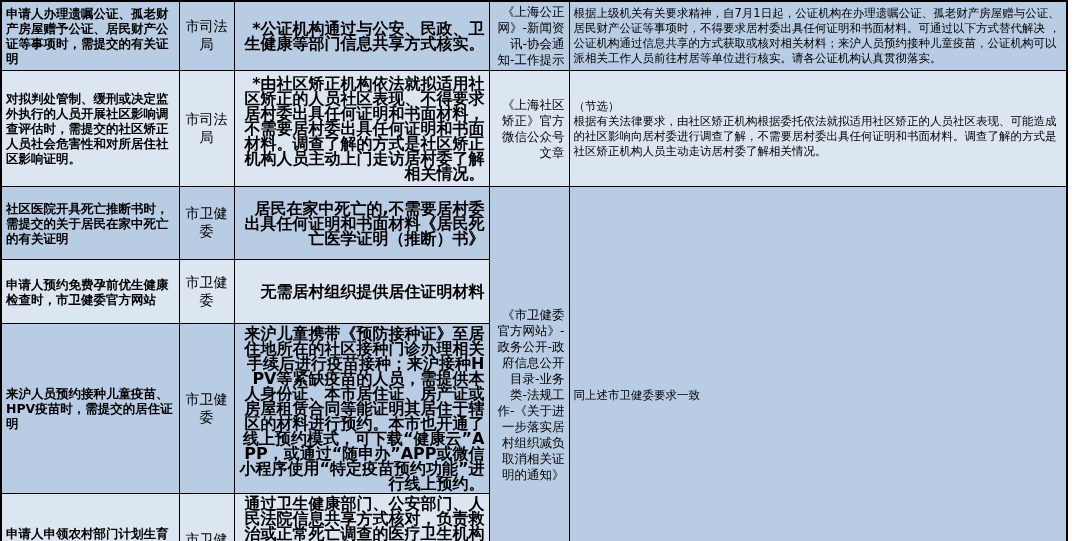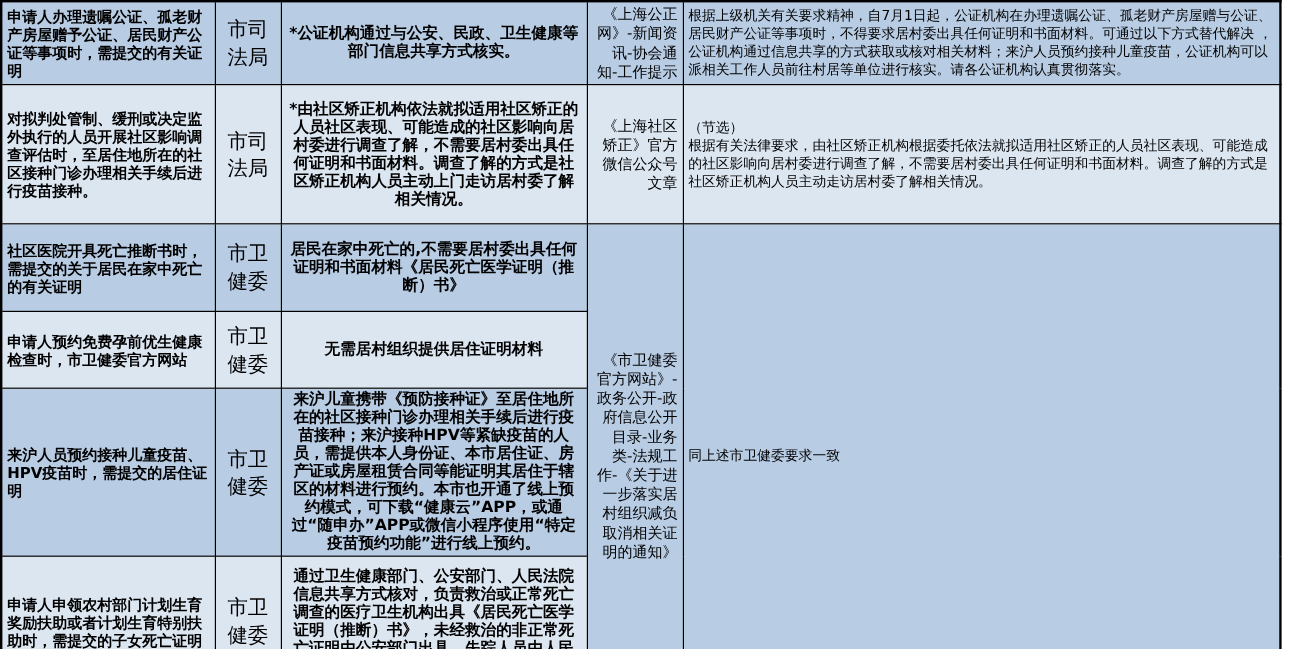--- a/index.html
+++ b/index.html
@@ -31,28 +31,28 @@
   }
   td.dark  { background: var(--band-dark, #b8cce4); }
   td.light { background: var(--band-light, #dce6f1); }
   td.c1 {
     font-weight: bold;
     font-size: 12.5px;
     line-height: 15px;
     text-align: left;
   }
   td.c2 {
-    font-size: 17px;
+    font-size: 14px;
     text-align: center;
   }
   td.c3 {
     font-weight: bold;
-    font-size: 13px;
+    font-size: 16px;
     line-height: 15px;
-    text-align: center;
+    text-align: right;
     padding: 2px 5px;
   }
   td.c4 {
     font-size: 12.5px;
     line-height: 16px;
     text-align: right;
     padding: 2px 2px;
   }
   td.c5 {
     font-size: 11.5px;
@@ -83,23 +83,23 @@
     </colgroup>
     <tbody>
         <tr class="r1">
       <td class="c1 dark">申请人办理遗嘱公证、孤老财产房屋赠予公证、居民财产公证等事项时，需提交的有关证明</td>
       <td class="c2 dark">市司法局</td>
       <td class="c3 dark">*公证机构通过与公安、民政、卫生健康等部门信息共享方式核实。</td>
       <td class="c4 dark">《上海公正网》-新闻资讯-协会通知-工作提示</td>
       <td class="c5 dark">根据上级机关有关要求精神，自7月1日起，公证机构在办理遗嘱公证、孤老财产房屋赠与公证、居民财产公证等事项时，不得要求居村委出具任何证明和书面材料。可通过以下方式替代解决 ，公证机构通过信息共享的方式获取或核对相关材料；来沪人员预约接种儿童疫苗，公证机构可以派相关工作人员前往村居等单位进行核实。请各公证机构认真贯彻落实。</td>
     </tr>
     <tr class="r2">
-      <td class="c1 light">对拟判处管制、缓刑或决定监外执行的人员开展社区影响调查评估时，至居住地所在的社区接种门诊办理相关手续后进行疫苗接种。</td>
+      <td class="c1 light">对拟判处管制、缓刑或决定监外执行的人员开展社区影响调查评估时，需提交的社区矫正人员社会危害性和对所居住社区影响证明。</td>
       <td class="c2 light">市司法局</td>
-      <td class="c3 light">*由社区矫正机构依法就拟适用社区矫正的人员社区表现、可能造成的社区影响向居村委进行调查了解，不需要居村委出具任何证明和书面材料。调查了解的方式是社区矫正机构人员主动上门走访居村委了解相关情况。</td>
+      <td class="c3 light">*由社区矫正机构依法就拟适用社区矫正的人员社区表现、不得要求居村委出具任何证明和书面材料，不需要居村委出具任何证明和书面材料。调查了解的方式是社区矫正机构人员主动上门走访居村委了解相关情况。</td>
       <td class="c4 light">《上海社区矫正》官方微信公众号文章</td>
       <td class="c5 light">（节选）
 根据有关法律要求，由社区矫正机构根据委托依法就拟适用社区矫正的人员社区表现、可能造成的社区影响向居村委进行调查了解，不需要居村委出具任何证明和书面材料。调查了解的方式是社区矫正机构人员主动走访居村委了解相关情况。</td>
     </tr>
     <tr class="r3">
       <td class="c1 dark">社区医院开具死亡推断书时，需提交的关于居民在家中死亡的有关证明</td>
       <td class="c2 dark">市卫健委</td>
       <td class="c3 dark">居民在家中死亡的,不需要居村委出具任何证明和书面材料《居民死亡医学证明（推断）书》</td>
       <td class="c4 dark" rowspan="4">《市卫健委官方网站》-政务公开-政府信息公开目录-业务类-法规工作-《关于进一步落实居村组织减负取消相关证明的通知》</td>
       <td class="c5 dark" rowspan="4">同上述市卫健委要求一致</td>

